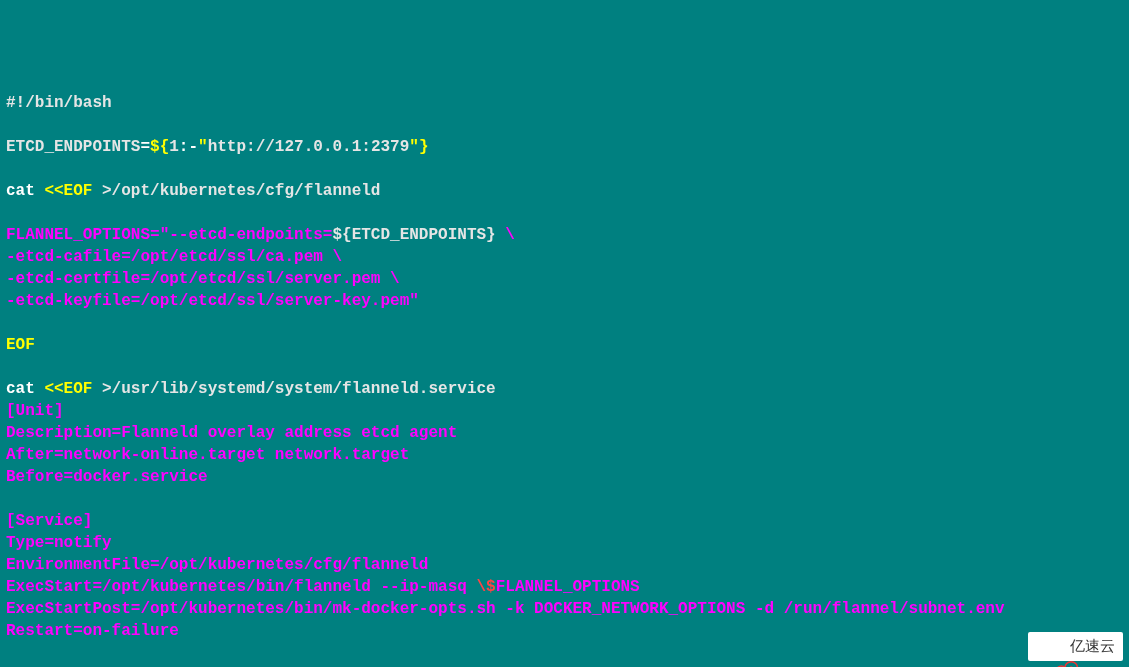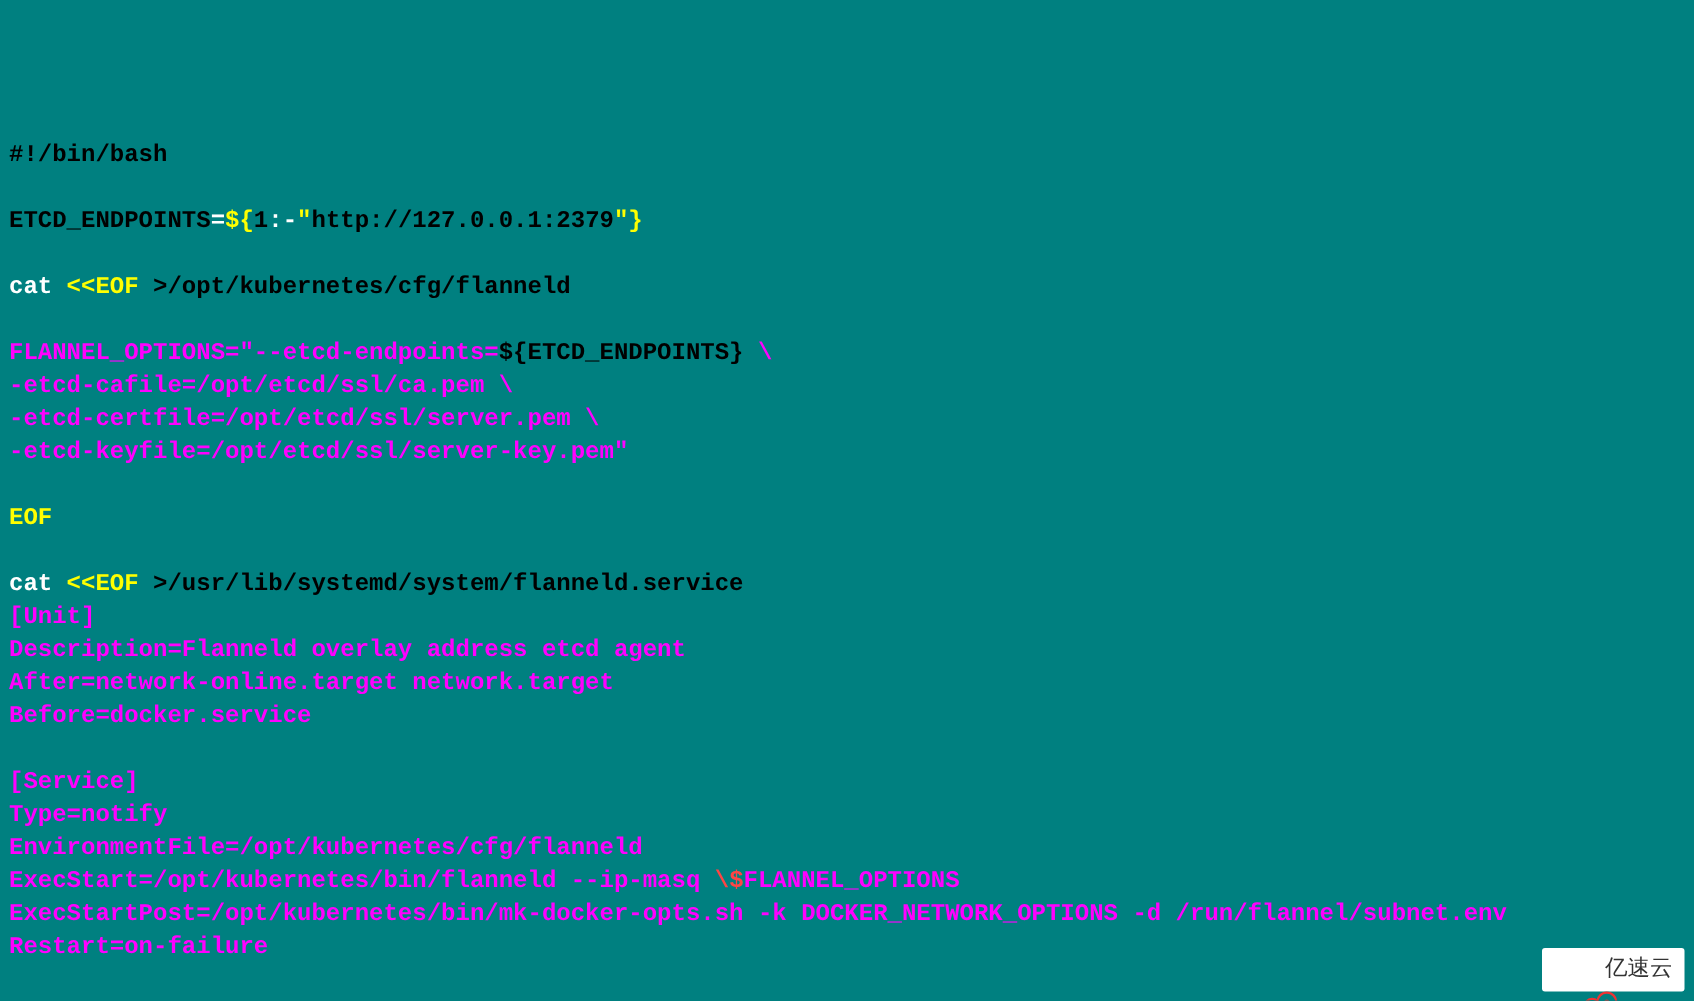--- a/index.html
+++ b/index.html
@@ -13,21 +13,21 @@
       font-size: 16px;
       font-weight: bold;
       line-height: 1.375;
       padding: 4px 6px;
       white-space: pre;
       width: 1129px;
       height: 667px;
       position: relative;
       overflow: hidden;
     }
-    .cyan { color: #000000; }
+    .cyan { color: #e5e5e5; }
     .yellow { color: #ffff00; }
     .white { color: #ffffff; }
     .magenta { color: #ff00ff; }
     .red { color: #ff4444; }
     .code-line {
       display: block;
     }
     .watermark {
       position: absolute;
       bottom: 6px;

